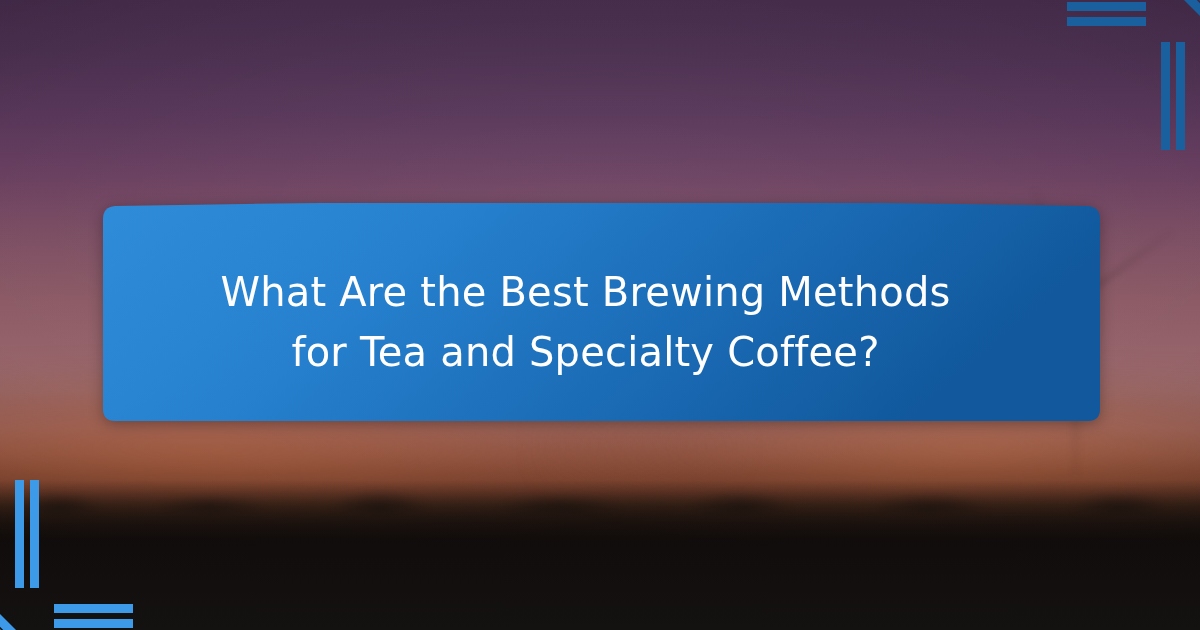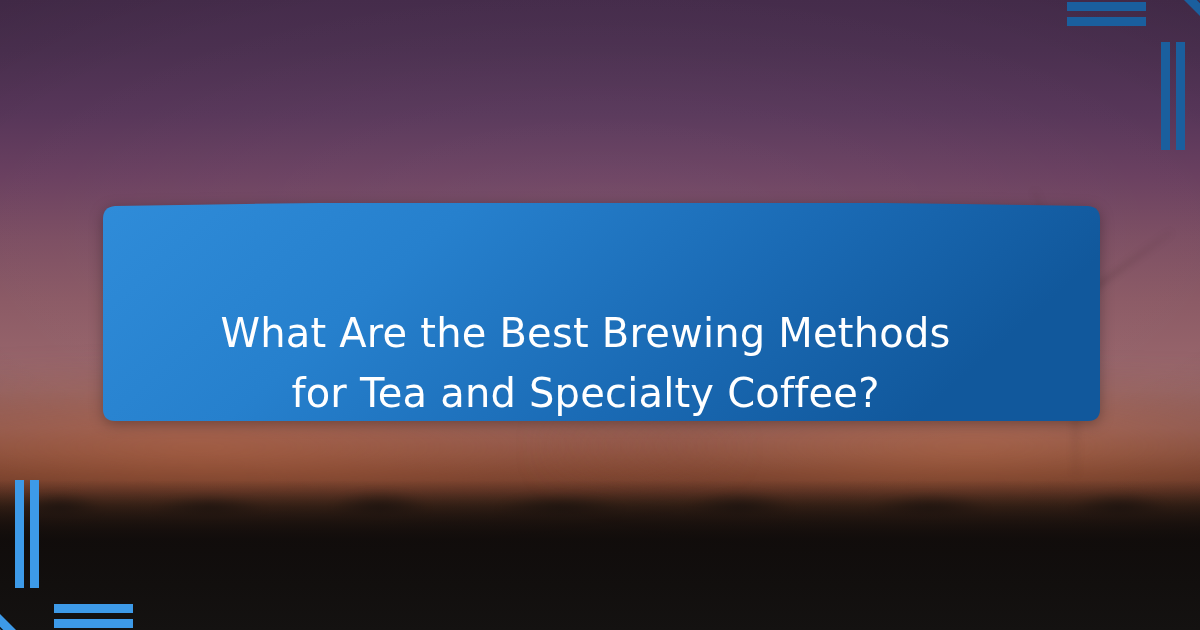--- a/index.html
+++ b/index.html
@@ -168,21 +168,21 @@
     inset: 0;
   }
   .title-card-shape svg { display: block; width: 100%; height: 100%; }
   .title-text {
     position: absolute;
     left: 0;
     right: 0;
     top: 0;
     bottom: 0;
     display: flex;
-    align-items: flex-end;
+    align-items: center;
     justify-content: center;
     padding: 18px 60px 0 28px;
     box-sizing: border-box;
   }
   .title-text h1 {
     margin: 0;
     color: #ffffff;
     font-size: 40px;
     font-weight: 400;
     line-height: 1.5;

